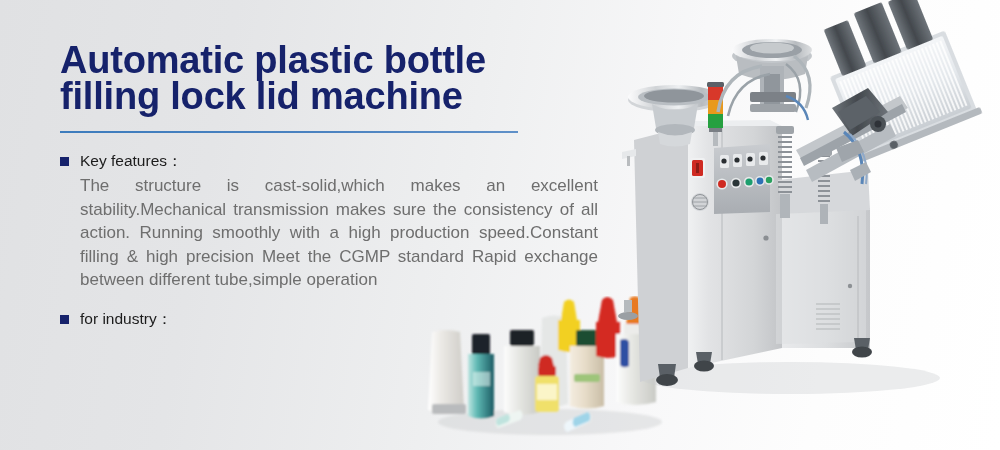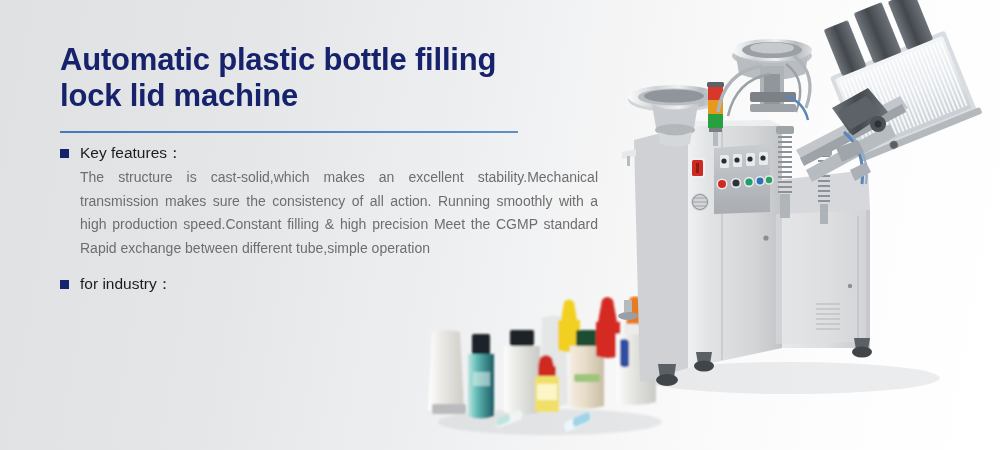--- a/index.html
+++ b/index.html
@@ -25,35 +25,35 @@
   #text-col {
     position: absolute;
     left: 60px;
     top: 42px;
     width: 560px;
     z-index: 5;
   }
   #page-title {
     margin: 0;
     color: #16226b;
-    font-size: 31px;
+    font-size: 38px;
     line-height: 36px;
     font-weight: bold;
     letter-spacing: -0.2px;
     max-width: 490px;
   }
   #title-rule {
     margin-top: 17px;
     width: 458px;
     height: 2px;
     background: linear-gradient(90deg, #3d7cbd 0%, #4a82c0 55%, #5f90c8 100%);
   }
 
   .feature-block {
-    margin-top: 10px;
+    margin-top: 18px;
   }
   .feature-block.second {
     margin-top: 7px;
   }
   .feature-head {
     display: flex;
     align-items: flex-start;
     gap: 11px;
   }
   .bullet-square {
@@ -66,21 +66,21 @@
   .feature-head-label {
     color: #1c1c1c;
     font-size: 15.5px;
     line-height: 20px;
     font-weight: normal;
   }
   .feature-body {
     margin-top: 3px;
     margin-left: 20px;
     color: #6e6e6e;
-    font-size: 14px;
+    font-size: 17px;
     line-height: 23.5px;
     text-align: justify;
     width: 518px;
   }
   .feature-body.nojustify {
     text-align: left;
   }
 
   
   #bottle-group {

